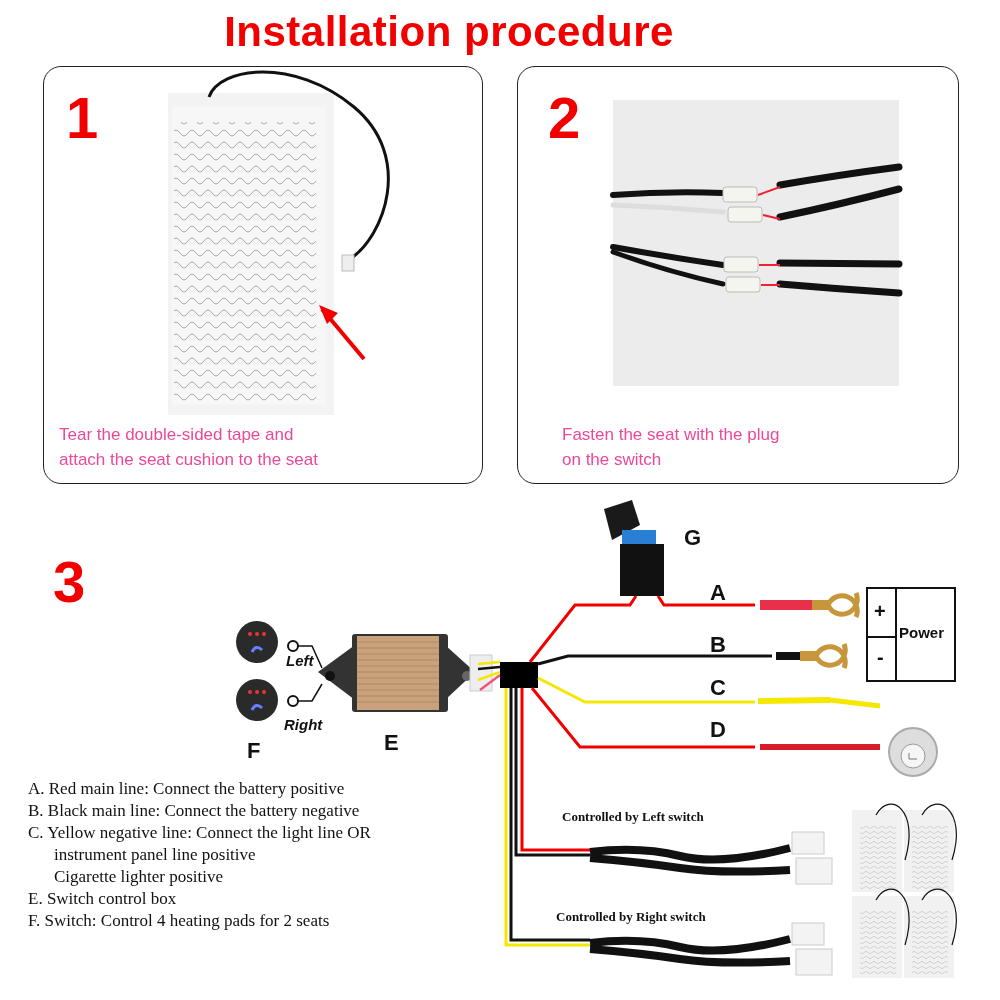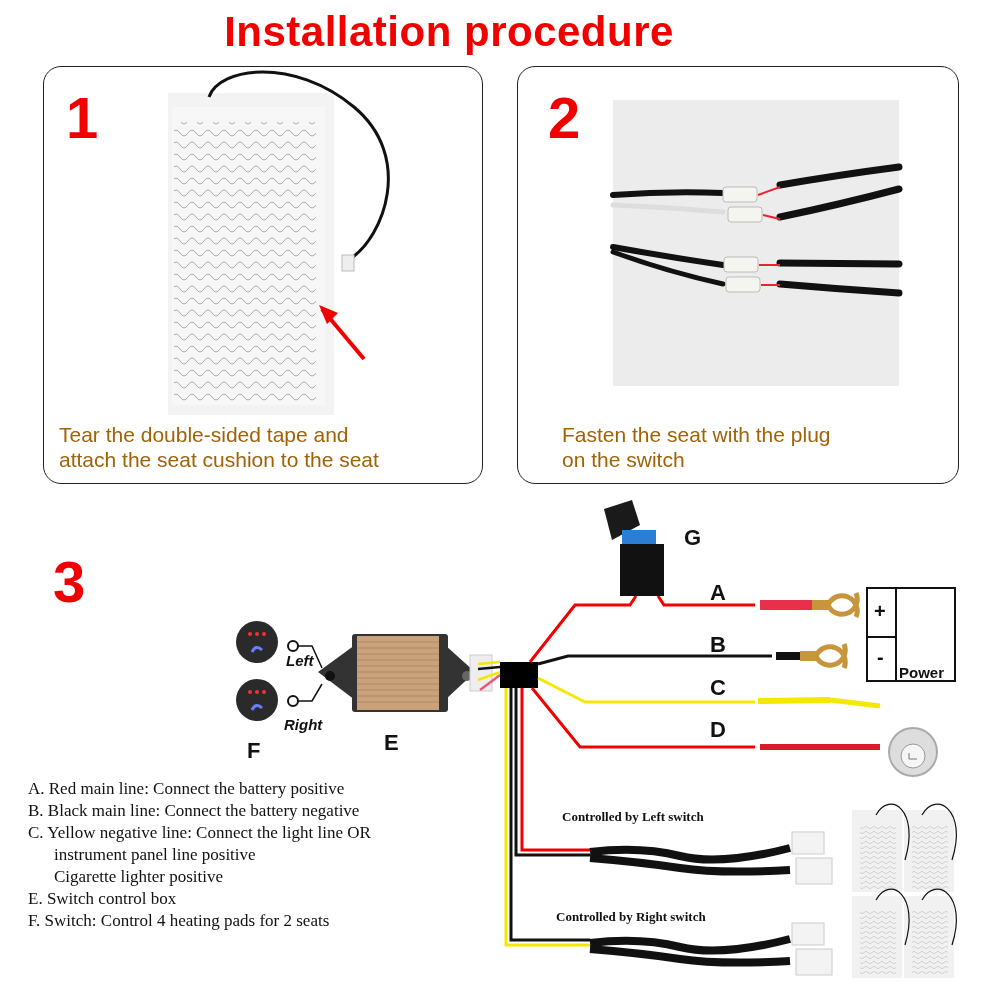--- a/index.html
+++ b/index.html
@@ -1,20 +1,20 @@
 <!DOCTYPE html>
 <html><head>
 <meta charset="utf-8">
 <style>
   html,body{margin:0;padding:0;background:#fff;}
   body{width:1000px;height:1000px;position:relative;overflow:hidden;font-family:"Liberation Sans",sans-serif;}
   .title{position:absolute;left:0;top:8px;width:898px;text-align:center;color:#f20000;font-weight:bold;font-size:42px;letter-spacing:0.5px;}
   .panel{position:absolute;border:1.5px solid #222;border-radius:18px;background:#fff;}
   .step-num{position:absolute;color:#f20000;font-weight:bold;font-size:58px;line-height:1;}
-  .caption{position:absolute;color:#a16207;font-size:21px;line-height:25px;}
+  .caption{position:absolute;color:#ec4899;font-size:17px;line-height:25px;}
   .legend{position:absolute;left:28px;top:778px;font-family:"Liberation Serif",serif;font-size:17px;line-height:22px;color:#111;}
   .legend div{white-space:nowrap;}
   .legend .indent{padding-left:26px;}
   .lbl{position:absolute;font-weight:bold;font-size:22px;color:#111;}
   .ctl{position:absolute;font-family:"Liberation Serif",serif;font-weight:bold;font-size:13px;color:#111;}
   .sw-lbl{position:absolute;font-weight:bold;font-style:italic;font-size:15px;color:#111;}
   svg{position:absolute;left:0;top:0;}
 </style>
 </head>
 <body>
@@ -214,21 +214,21 @@
 <div class="sw-lbl" style="left:284px;top:716px;">Right</div>
 <div class="lbl" style="left:247px;top:738px;">F</div>
 <div class="lbl" style="left:384px;top:730px;">E</div>
 <div class="lbl" style="left:684px;top:525px;">G</div>
 <div class="lbl" style="left:710px;top:580px;">A</div>
 <div class="lbl" style="left:710px;top:632px;">B</div>
 <div class="lbl" style="left:710px;top:675px;">C</div>
 <div class="lbl" style="left:710px;top:717px;">D</div>
 <div class="lbl" style="left:874px;top:600px;font-size:20px;">+</div>
 <div class="lbl" style="left:877px;top:646px;font-size:20px;">-</div>
-<div class="lbl" style="left:899px;top:624px;font-size:15px;margin-top:40px;">Power</div>
+<div class="lbl" style="left:899px;top:624px;font-size:15px;">Power</div>
 <div class="ctl" style="left:562px;top:809px;">Controlled by Left switch</div>
 <div class="ctl" style="left:556px;top:902px;margin-top:7px;">Controlled by Right switch</div>
 
 <div class="legend">
   <div>A. Red main line: Connect the battery positive</div>
   <div>B. Black main line: Connect the battery negative</div>
   <div>C. Yellow negative line: Connect the light line OR</div>
   <div class="indent">instrument panel line positive</div>
   <div class="indent">Cigarette lighter positive</div>
   <div>E. Switch control box</div>

